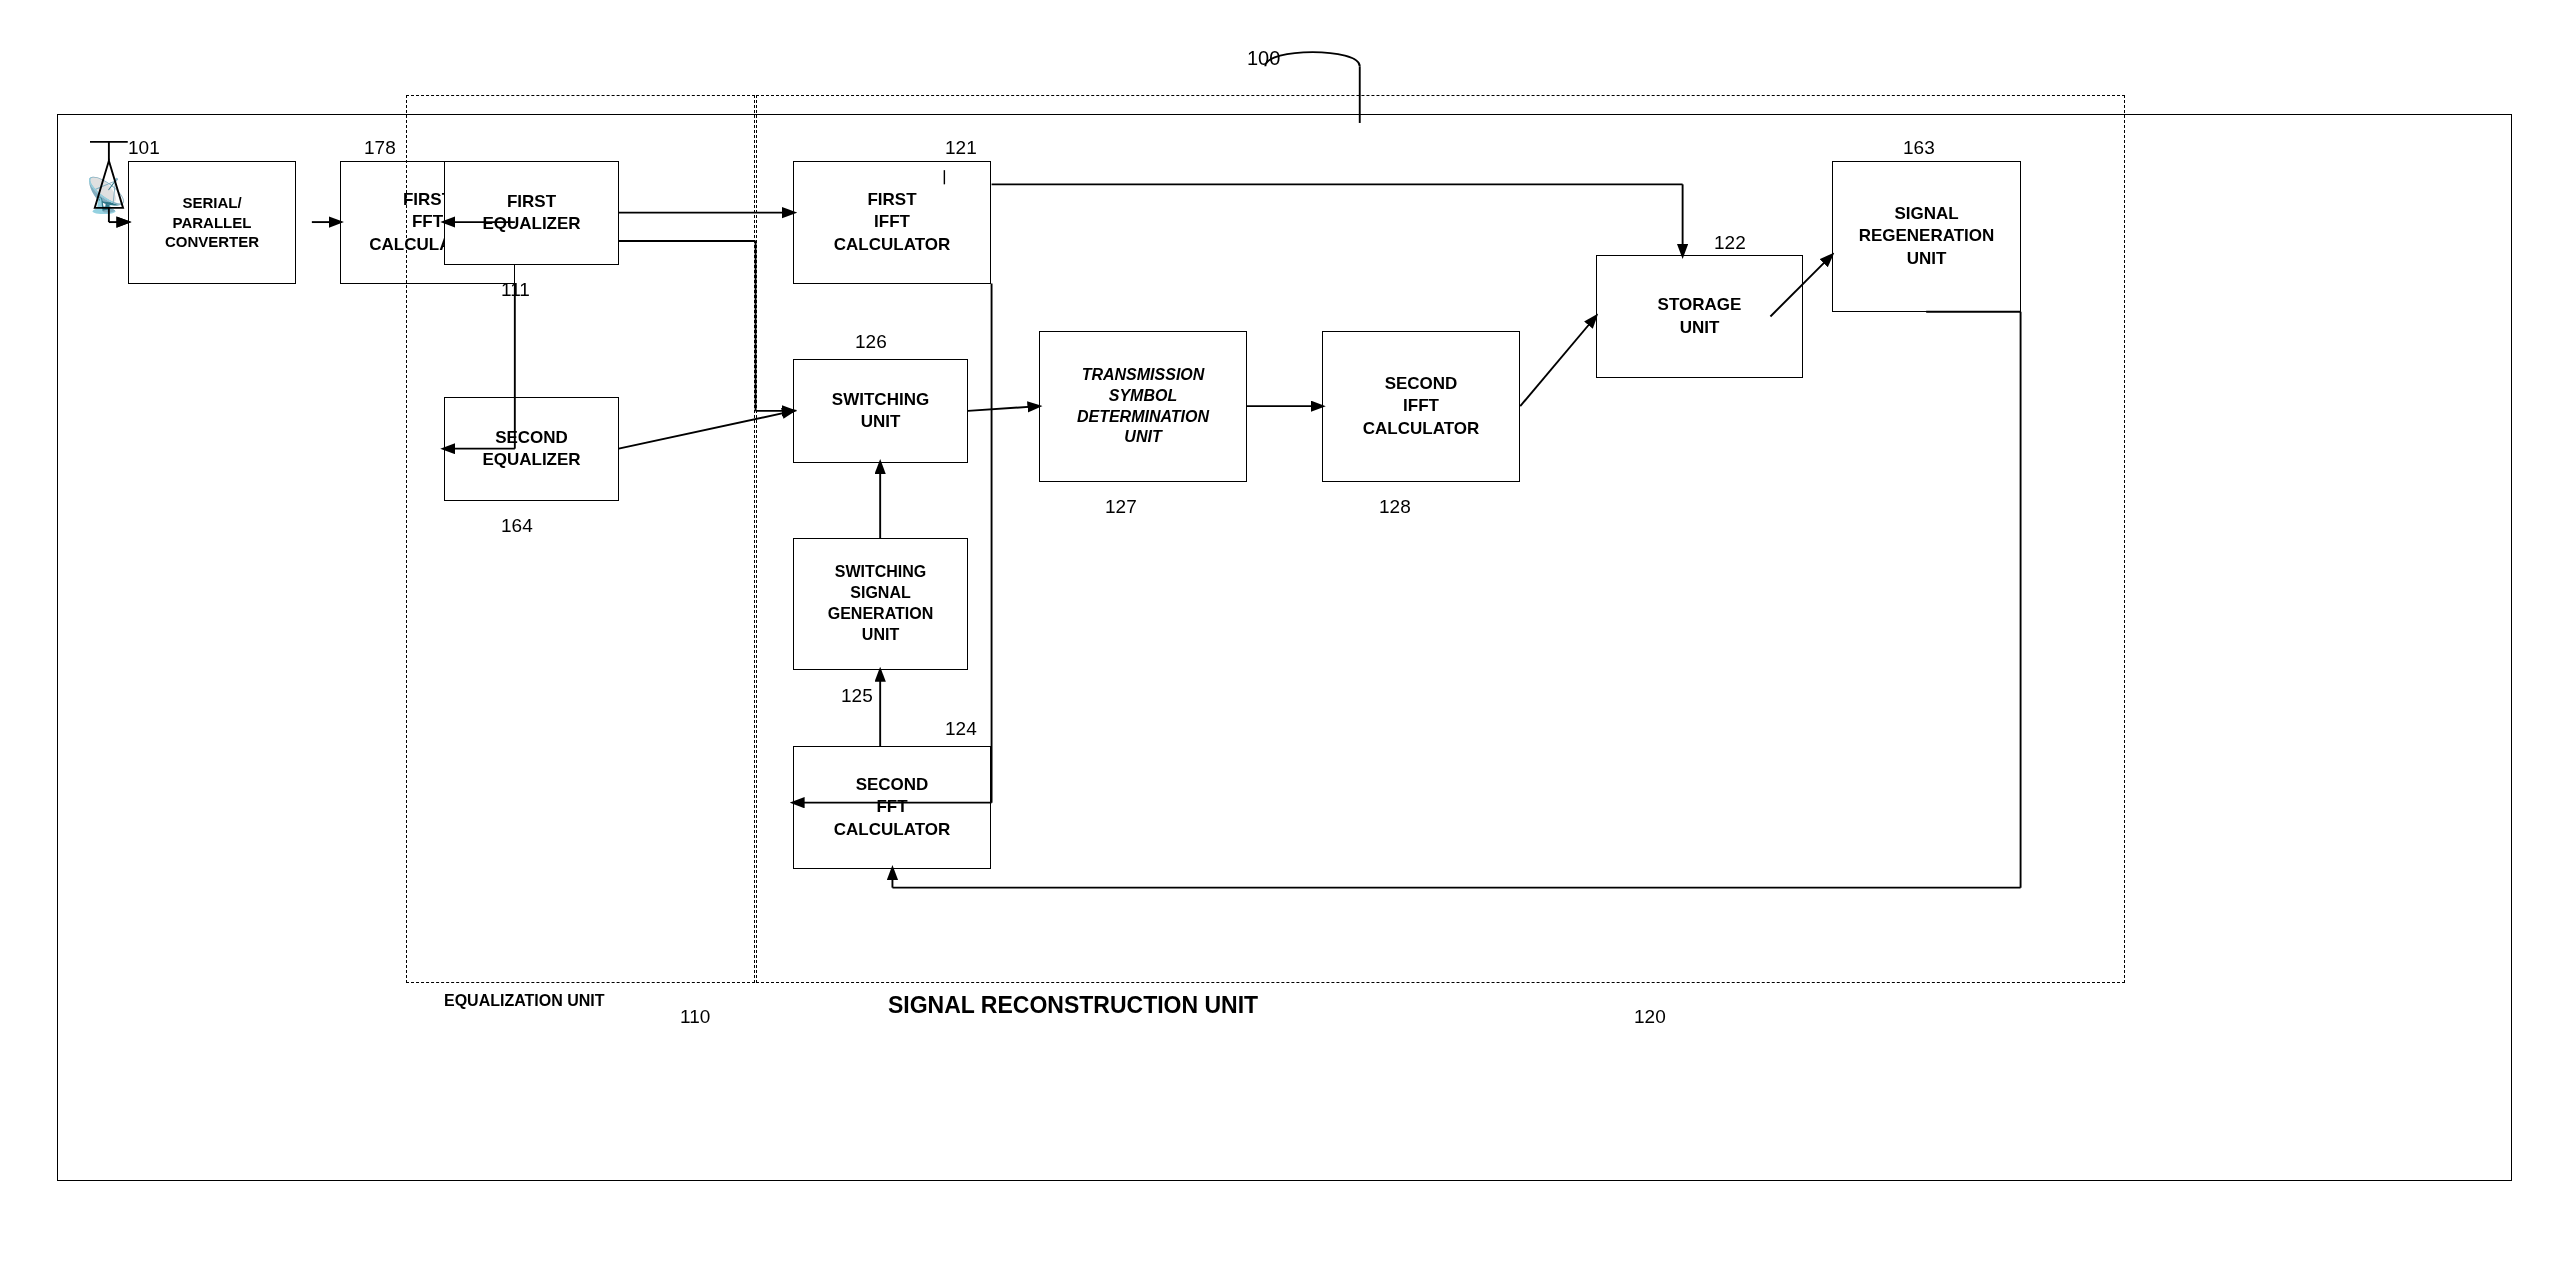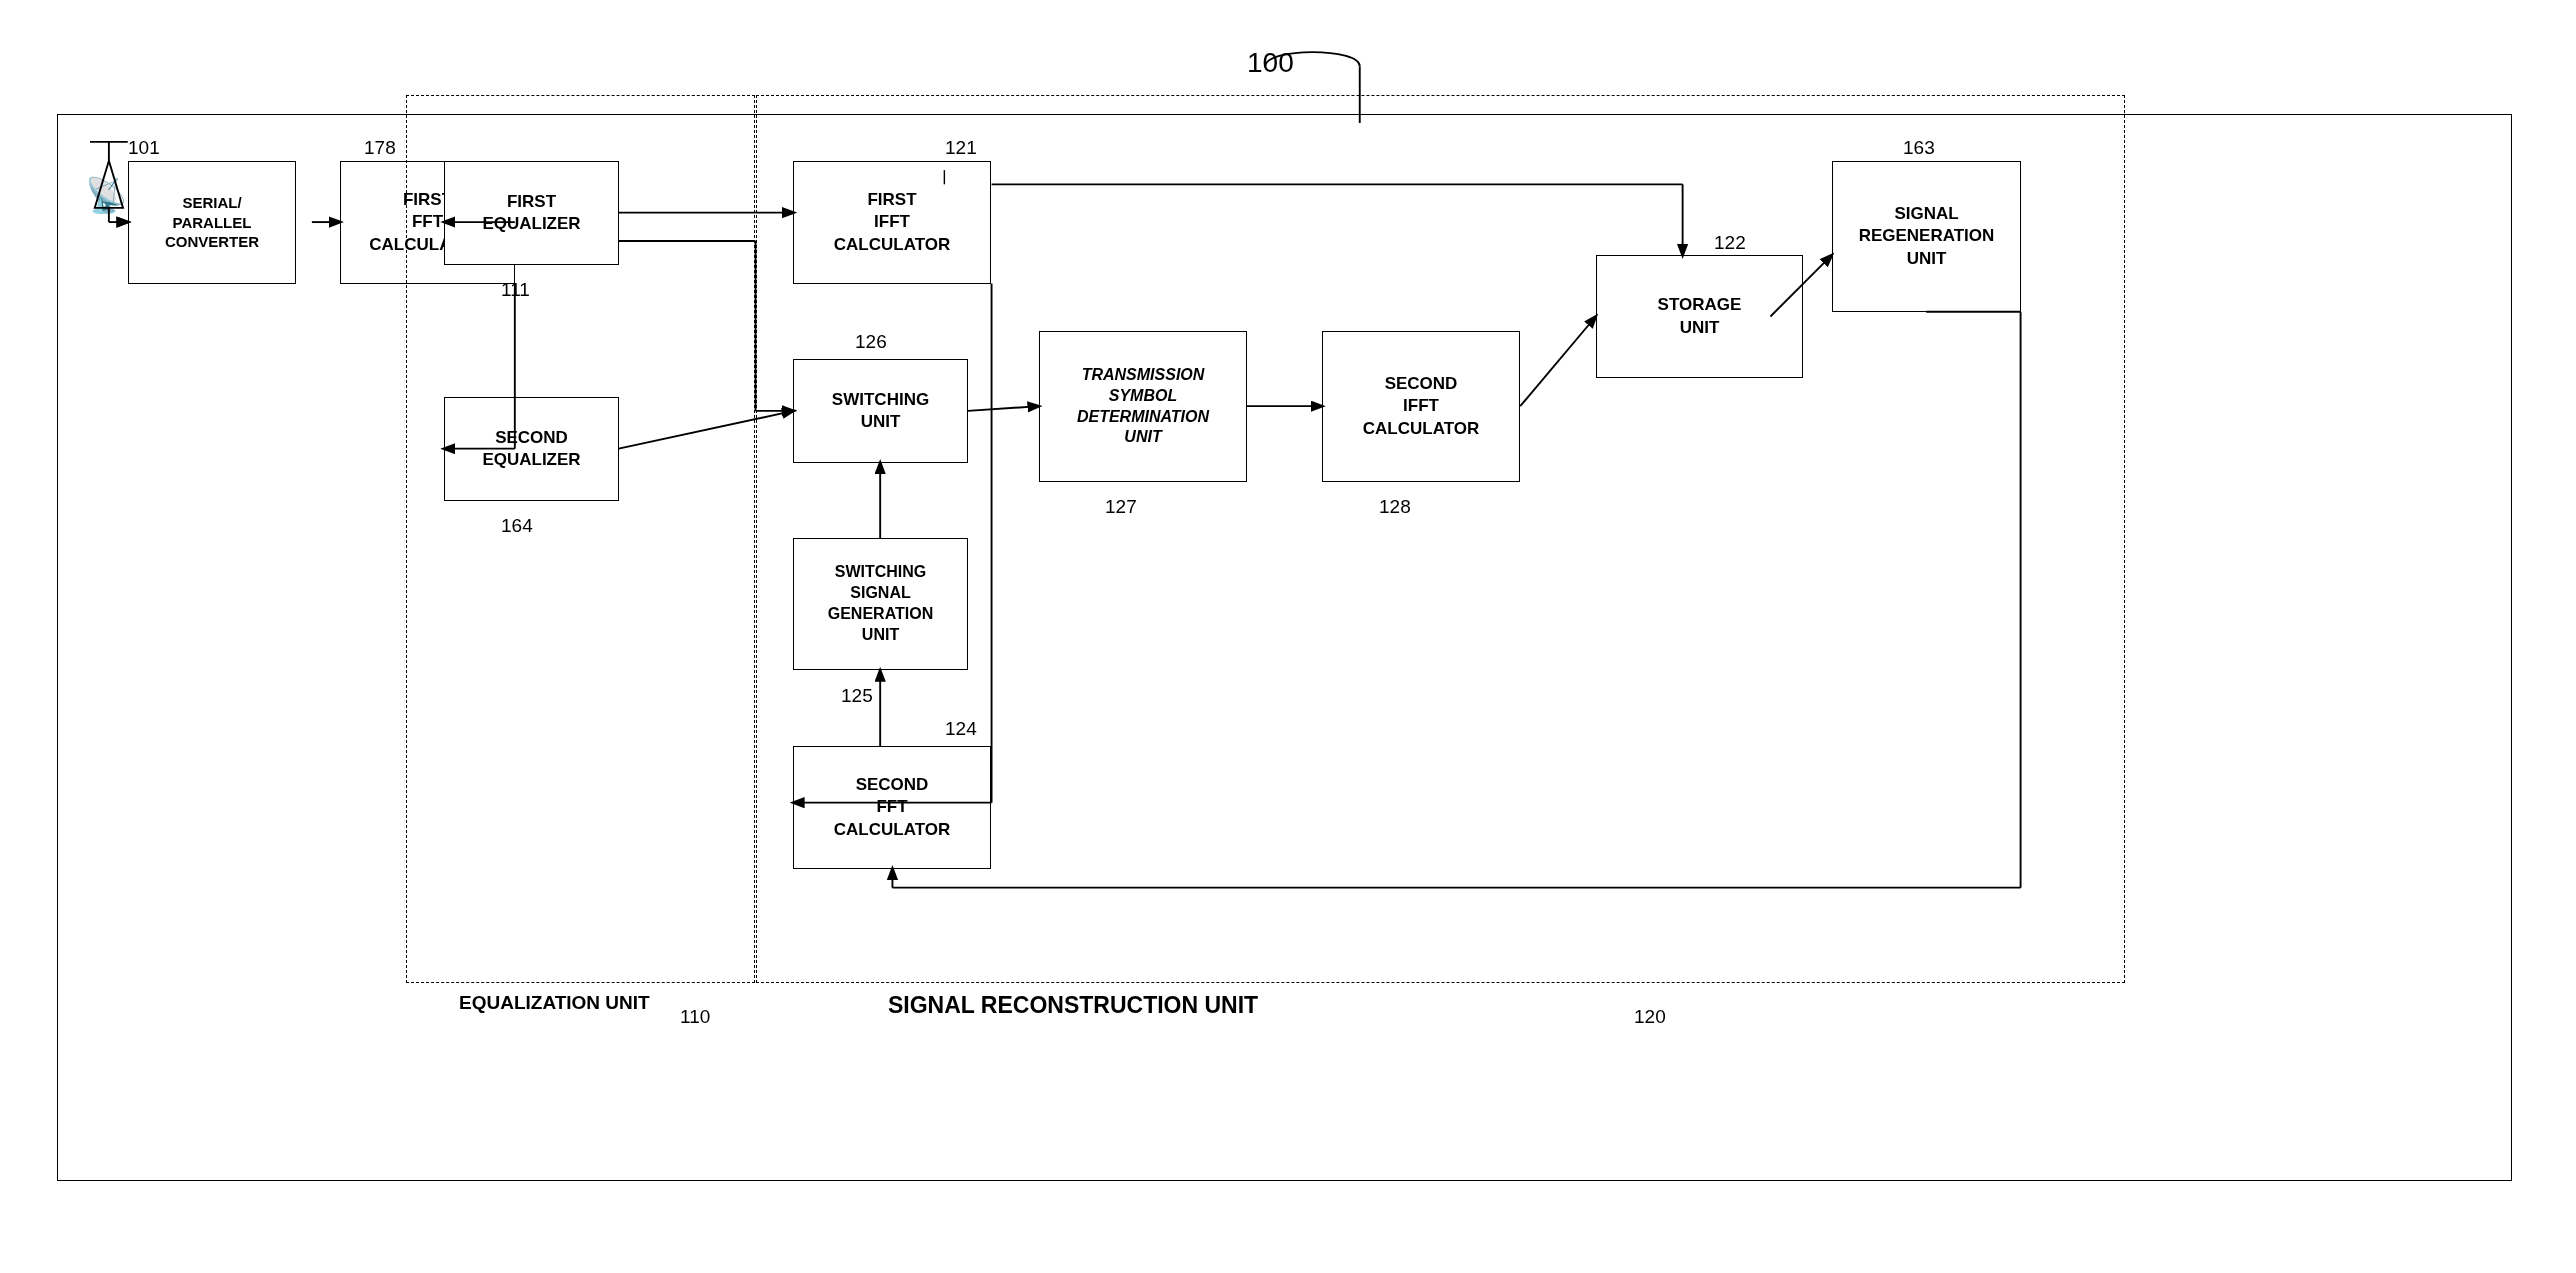--- a/index.html
+++ b/index.html
@@ -80,21 +80,21 @@
       pointer-events: none;
     }
     
     .antenna {
       position: absolute;
       font-size: 34px;
     }
     
     .main-label {
       position: absolute;
-      font-size: 28px;
+      font-size: 20px;
       font-weight: normal;
     }
   </style>
 </head>
 <body>
 
 <div class="diagram-container">
 
   <div class="main-label" style="top:9.4px; left:1209px;">100</div>
 
@@ -164,21 +164,21 @@
   <div class="block" style="top:217px; left:1558px; width:207px; height:123px; font-size:17px;">
     <span>STORAGE<br>UNIT</span>
   </div>
   <div class="ref-label" style="top:194px; left:1676px;">122</div>
 
   <div class="block" style="top:123px; left:1794px; width:189px; height:151px; font-size:17px;">
     <span>SIGNAL<br>REGENERATION<br>UNIT</span>
   </div>
   <div class="ref-label" style="top:99px; left:1865px;">163</div>
 
-  <div class="section-label" style="top:954px; left:421px; font-size:19px;">EQUALIZATION UNIT</div>
+  <div class="section-label" style="top:954px; left:406px; font-size:16px;">EQUALIZATION UNIT</div>
   <div class="ref-label" style="top:968px; left:642px;">110</div>
 
   <div class="section-label" style="top:954px; left:850px; font-size:23px;">SIGNAL RECONSTRUCTION UNIT</div>
   <div class="ref-label" style="top:968px; left:1596px;">120</div>
 
   <svg class="svg-overlay" viewBox="0 0 2648 1269" width="2500" height="1198">
 
     <line x1="90" y1="195" x2="95" y2="195" stroke="#000" stroke-width="2" marker-end="url(#arrow)"></line>
 
     <defs>

